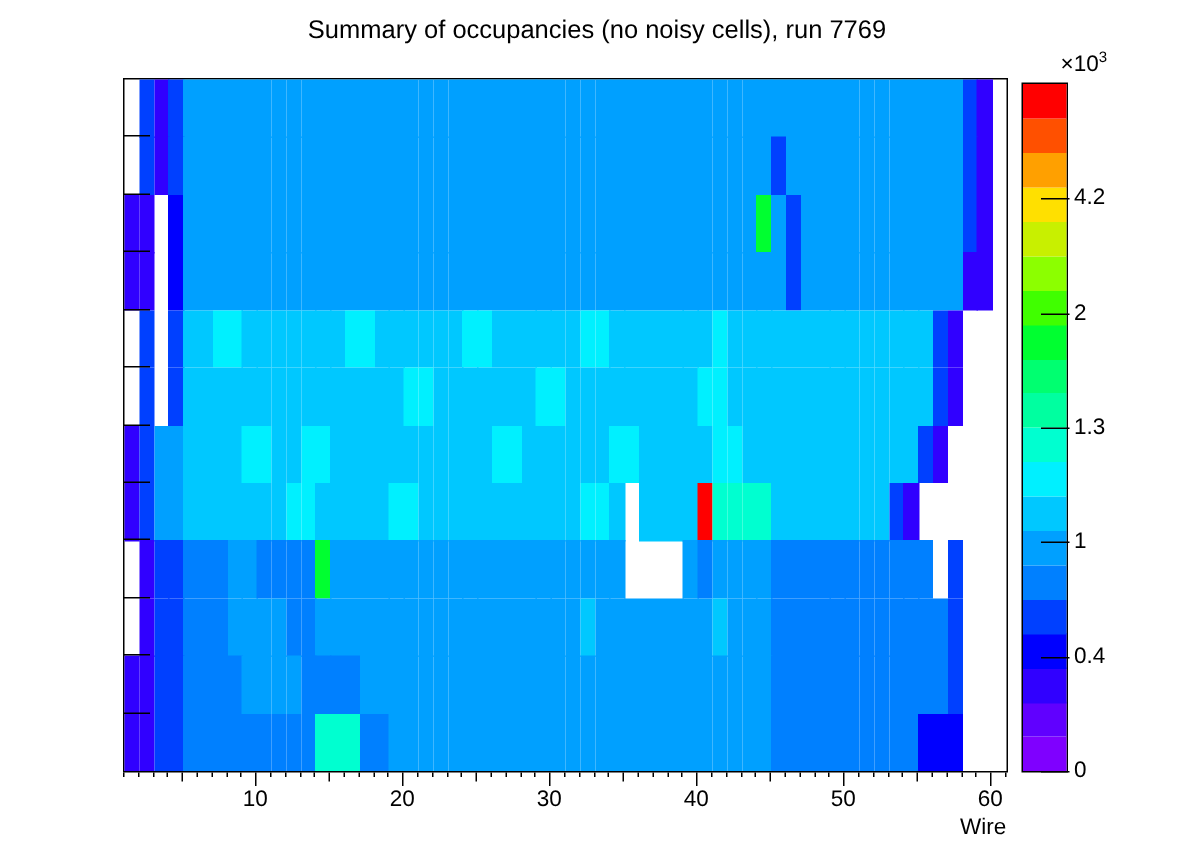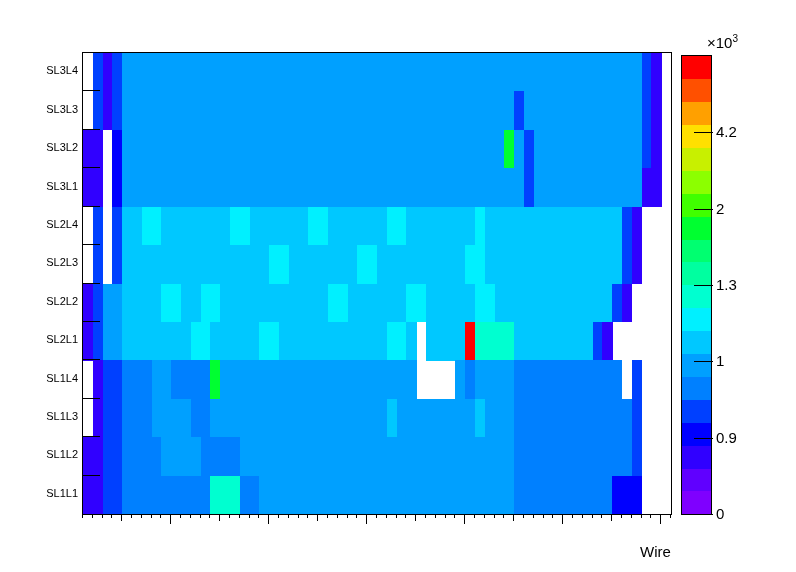--- a/index.html
+++ b/index.html
@@ -38,35 +38,22 @@
   .cseg{position:absolute;left:0;width:100%;}
   #cbar-mult{position:absolute;left:707px;top:33px;font-size:15px;white-space:nowrap;}
   .ctick{position:absolute;left:694px;width:19px;height:1px;background:#000;}
   .clab{position:absolute;left:716px;font-size:15px;white-space:nowrap;}
 </style>
 </head>
 <body>
 
 <div id="canvas">
 
-
-  <div id="ylabels">
-      <div class="ylab" style="top:12.2px">SL3L4</div>
-      <div class="ylab" style="top:50.6px">SL3L3</div>
-      <div class="ylab" style="top:89.0px">SL3L2</div>
-      <div class="ylab" style="top:127.5px">SL3L1</div>
-      <div class="ylab" style="top:165.9px">SL2L4</div>
-      <div class="ylab" style="top:204.3px">SL2L3</div>
-      <div class="ylab" style="top:242.7px">SL2L2</div>
-      <div class="ylab" style="top:281.1px">SL2L1</div>
-      <div class="ylab" style="top:319.5px">SL1L4</div>
-      <div class="ylab" style="top:358.0px">SL1L3</div>
-      <div class="ylab" style="top:396.4px">SL1L2</div>
-      <div class="ylab" style="top:434.8px">SL1L1</div>
-    </div>
+  <div id="title">Summary of occupancies (no noisy cells), run 7769</div>
+
 
   <div id="plot">
     <div id="grid">
         <div class="cell" style="left:9.800px;top:0.000px;width:10.200px;height:38.817px;background:#0040ff"></div>
         <div class="cell" style="left:19.600px;top:0.000px;width:10.200px;height:38.817px;background:#3000ff"></div>
         <div class="cell" style="left:29.400px;top:0.000px;width:10.200px;height:38.817px;background:#0040ff"></div>
         <div class="cell" style="left:39.200px;top:0.000px;width:10.200px;height:38.817px;background:#00a0ff"></div>
         <div class="cell" style="left:49.000px;top:0.000px;width:10.200px;height:38.817px;background:#00a0ff"></div>
         <div class="cell" style="left:58.800px;top:0.000px;width:10.200px;height:38.817px;background:#00a0ff"></div>
         <div class="cell" style="left:68.600px;top:0.000px;width:10.200px;height:38.817px;background:#00a0ff"></div>
@@ -808,20 +795,28 @@
       <div class="xtick xtickmin" style="left:509.60px;height:3px"></div>
       <div class="xtick xtickmin" style="left:519.40px;height:3px"></div>
       <div class="xtick xtickmin" style="left:529.20px;height:6px"></div>
       <div class="xtick xtickmin" style="left:539.00px;height:3px"></div>
       <div class="xtick xtickmin" style="left:548.80px;height:3px"></div>
       <div class="xtick xtickmin" style="left:558.60px;height:3px"></div>
       <div class="xtick xtickmin" style="left:568.40px;height:3px"></div>
       <div class="xtick xtickmaj" style="left:578.20px;height:9px"></div>
       <div class="xtick xtickmin" style="left:588.00px;height:3px"></div>
     </div>
+  <div id="xlabels">
+      <div class="xlab" style="left:150.2px">10</div>
+      <div class="xlab" style="left:248.2px">20</div>
+      <div class="xlab" style="left:346.2px">30</div>
+      <div class="xlab" style="left:444.2px">40</div>
+      <div class="xlab" style="left:542.2px">50</div>
+      <div class="xlab" style="left:640.2px">60</div>
+    </div>
   <div id="xtitle" style="left: 640px;">Wire</div>
 
   <div id="cbar">
       <div class="cseg" style="top:435.100px;height:23.300px;background:#7f00ff"></div>
       <div class="cseg" style="top:412.200px;height:23.300px;background:#6000ff"></div>
       <div class="cseg" style="top:389.300px;height:23.300px;background:#3000ff"></div>
       <div class="cseg" style="top:366.400px;height:23.300px;background:#0000ff"></div>
       <div class="cseg" style="top:343.500px;height:23.300px;background:#0040ff"></div>
       <div class="cseg" style="top:320.600px;height:23.300px;background:#0080ff"></div>
       <div class="cseg" style="top:297.700px;height:23.300px;background:#00a0ff"></div>
@@ -837,21 +832,21 @@
       <div class="cseg" style="top:68.700px;height:23.300px;background:#ffe000"></div>
       <div class="cseg" style="top:45.800px;height:23.300px;background:#ffa000"></div>
       <div class="cseg" style="top:22.900px;height:23.300px;background:#ff5000"></div>
       <div class="cseg" style="top:0.000px;height:23.300px;background:#ff0000"></div>
     </div>
   <div id="cbar-mult">×10<sup style="font-size:10px">3</sup></div>
   <div id="cbar-ticks">
       <div class="ctick" style="top:514.0px"></div>
       <div class="clab" style="top:505.0px">0</div>
       <div class="ctick" style="top:437.7px"></div>
-      <div class="clab" style="top:428.7px">0.9</div>
+      <div class="clab" style="top:428.7px">0.4</div>
       <div class="ctick" style="top:361.3px"></div>
       <div class="clab" style="top:352.3px">1</div>
       <div class="ctick" style="top:285.0px"></div>
       <div class="clab" style="top:276.0px">1.3</div>
       <div class="ctick" style="top:208.7px"></div>
       <div class="clab" style="top:199.7px">2</div>
       <div class="ctick" style="top:132.3px"></div>
       <div class="clab" style="top:123.3px">4.2</div>
     </div>
 

